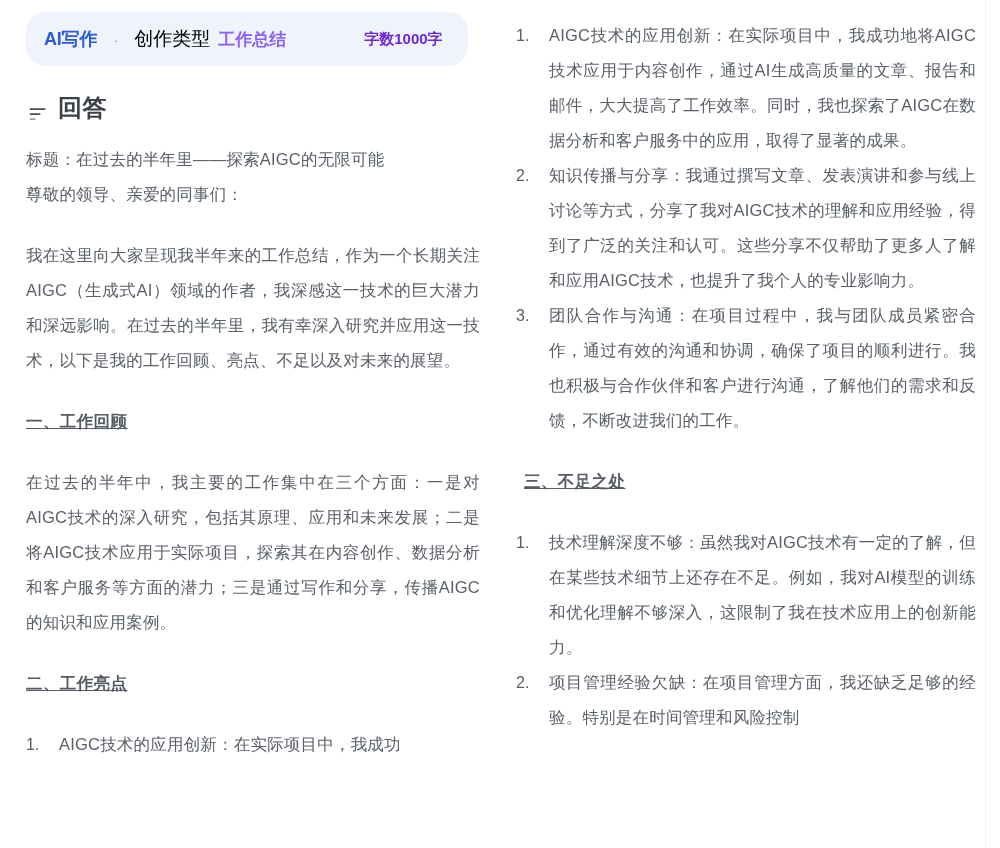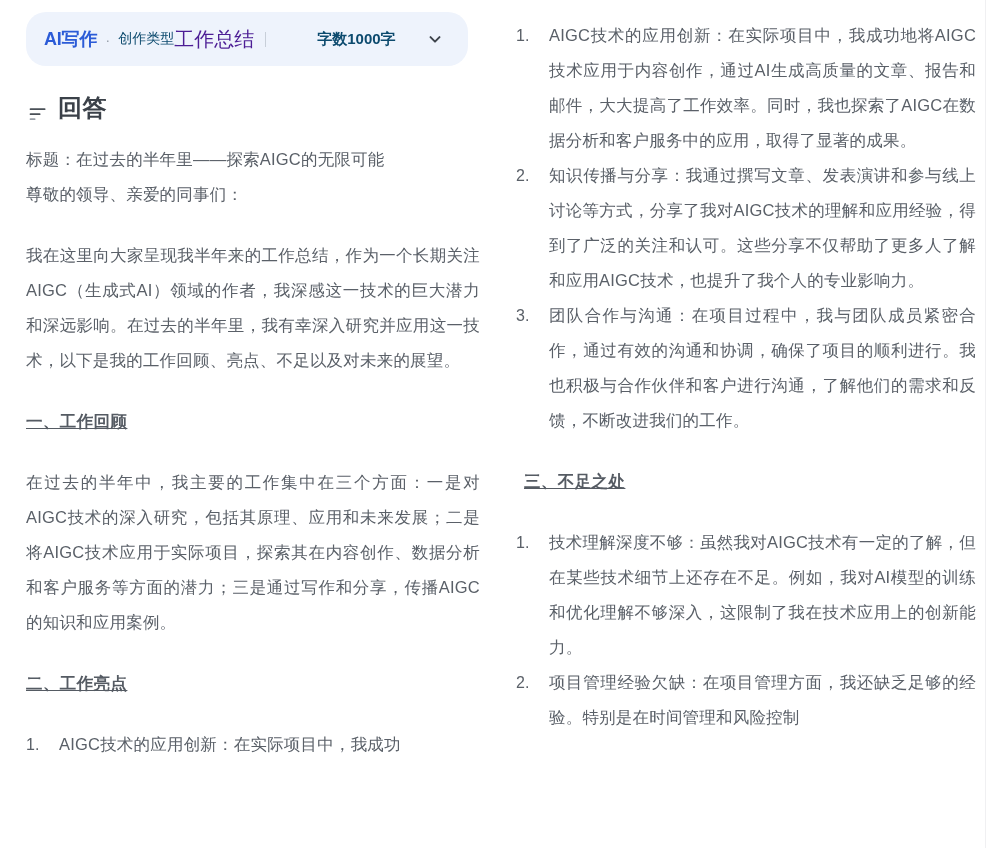--- a/index.html
+++ b/index.html
@@ -43,59 +43,59 @@
 
   
   .mode-bar {
     margin-top: 12px;
     height: 54px;
     background: #eef3fc;
     border-radius: 20px;
     display: flex;
     align-items: center;
     padding: 0 14px 0 18px;
-    gap: 0px;
+    gap: 8px;
     width: 442px;
     box-sizing: border-box;
   }
   .mode-title {
     font-size: 18px;
     font-weight: bold;
     color: #2b5bd7;
     letter-spacing: -0.2px;
     white-space: nowrap;
   }
   .mode-dot {
     color: #9aa2ad;
     font-size: 15px;
     margin: 0 8px;
   }
   .mode-meta {
-    font-size: 14px;
-    color: #0c4a6e;
+    font-size: 19px;
+    color: #000000;
     white-space: nowrap;
   }
   .mode-meta-strong {
-    font-size: 20px;
-    font-weight: normal;
-    color: #4c1d95;
+    font-size: 17px;
+    font-weight: bold;
+    color: #8b5cf6;
     white-space: nowrap;
   }
   .mode-sep {
     display: inline-block;
     width: 1px;
     height: 15px;
     background: #c8cfd9;
     margin: 0 11px;
     vertical-align: -2px;
   }
   .mode-count {
     font-size: 15px;
     font-weight: bold;
-    color: #0c4a6e;
+    color: #6d28d9;
     white-space: nowrap;
     margin-left: 40px;
   }
   .mode-spacer { flex: 1 1 auto; }
   .chev {
     width: 18px;
     height: 18px;
     display: block;
     margin-right: 10px;
   }

